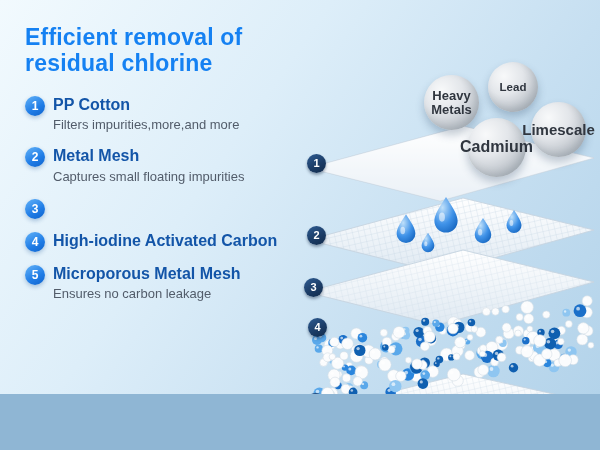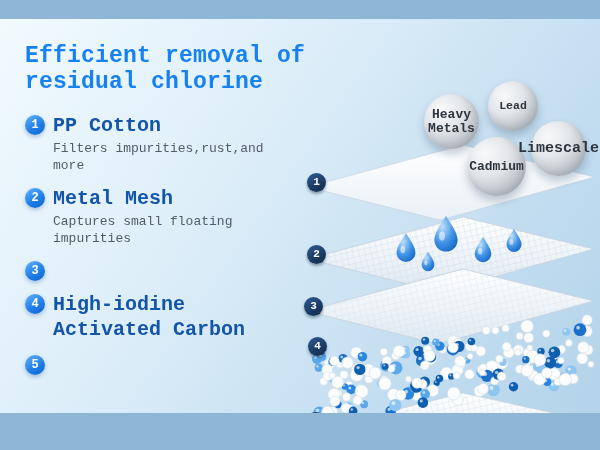--- a/index.html
+++ b/index.html
@@ -1,52 +1,51 @@
 <!DOCTYPE html>
 <html><head>
 <meta charset="utf-8">
 <style>
   html,body{margin:0;padding:0;background:#8fb6d4;}
   .canvas{
     position:relative;width:600px;height:394px;overflow:hidden;
-    font-family:Liberation Mono, monospace;
+    font-family:Liberation Sans, sans-serif;
     background:linear-gradient(125deg,#f2fafe 0%,#ddeef9 38%,#c6dff1 70%,#b3d3ea 100%);
-    margin-top:19px;
   }
   .content{position:absolute;left:25px;top:24px;width:300px;z-index:3;}
   .page-title{
     font-size:23px;font-weight:700;color:#1581f2;line-height:1.15;
     margin:0 0 18px 0;letter-spacing:.2px;
   }
   .steps{display:flex;flex-direction:column;gap:12px;}
   .step{display:flex;align-items:flex-start;}
   .step-num{
     width:20px;height:20px;border-radius:50%;flex:0 0 20px;margin-top:1px;
     background:linear-gradient(150deg,#62b2f8 0%,#1f7ce6 60%,#0f63cc 100%);
     color:#fff;font-size:12px;font-weight:700;line-height:20px;text-align:center;
     box-shadow:0 2px 4px rgba(20,80,150,.3);
   }
   .step-text{margin-left:8px;max-width:232px;}
-  .step-heading{font-size:20px;font-weight:700;color:#1355a8;line-height:1.22;}
+  .step-heading{font-size:16px;font-weight:700;color:#1355a8;line-height:1.22;}
   .step-desc{font-size:13px;color:#525c6a;line-height:1.3;margin-top:3px;}
   .step:nth-child(3) .step-text{max-width:222px;}
 
   
   .illustration{position:absolute;right:0;top:46px;width:322px;height:404px;z-index:1;}
   .illustration svg{position:absolute;left:0;top:0;}
   .sphere{
     position:absolute;border-radius:50%;display:flex;align-items:center;justify-content:center;
     text-align:center;font-weight:700;color:#30363f;
     background:radial-gradient(circle at 32% 28%,#f8f9fa 0%,#e3e6ea 38%,#bcc2c9 72%,#969da7 100%);
     box-shadow:0 5px 9px rgba(40,70,100,.28), inset -3px -4px 6px rgba(120,130,140,.25);
     z-index:4;line-height:1.05;
   }
   .sphere-heavy{left:146px;top:29px;width:55px;height:55px;font-size:13px;}
   .sphere-lead{left:210px;top:16px;width:50px;height:50px;font-size:11.5px;text-align:right;}
-  .sphere-cadmium{left:189px;top:72px;width:59px;height:59px;font-size:13px;}
+  .sphere-cadmium{left:189px;top:72px;width:59px;height:59px;font-size:16px;}
   .sphere-limescale{left:253px;top:56px;width:55px;height:55px;font-size:15px;}
   .sphere span{padding:0 4px;}
   .layer-badge{
     position:absolute;width:19px;height:19px;border-radius:50%;z-index:5;
     background:linear-gradient(150deg,#2e5c93 0%,#1c3d67 55%,#112a4a 100%);
     color:#fff;font-size:11px;font-weight:700;line-height:19px;text-align:center;
     box-shadow:0 2px 3px rgba(10,30,60,.4);
   }
   .badge-1{left:29px;top:108px;}
   .badge-2{left:29px;top:180px;}
@@ -61,21 +60,21 @@
 
   <div class="content">
     <h1 class="page-title">Efficient removal of residual chlorine</h1>
 
     <div class="steps">
 
       <div class="step">
         <div class="step-num">1</div>
         <div class="step-text">
           <div class="step-heading">PP Cotton</div>
-          <div class="step-desc">Filters impurities,rust,and more</div>
+          <div class="step-desc">Filters impurities,more,and more</div>
         </div>
       </div>
 
       <div class="step">
         <div class="step-num">2</div>
         <div class="step-text">
           <div class="step-heading">Metal Mesh</div>
           <div class="step-desc">Captures small floating impurities</div>
         </div>
       </div>
@@ -86,20 +85,24 @@
 
       <div class="step">
         <div class="step-num">4</div>
         <div class="step-text">
           <div class="step-heading">High-iodine Activated Carbon</div>
         </div>
       </div>
 
       <div class="step">
         <div class="step-num">5</div>
+        <div class="step-text">
+          <div class="step-heading">Microporous Metal Mesh</div>
+          <div class="step-desc">Ensures no carbon leakage</div>
+        </div>
       </div>
 
     </div>
   </div>
 
   <div class="illustration">
     <svg width="322" height="404" viewBox="0 0 322 404">
       <defs>
         <linearGradient id="sheetGrad" x1="0" y1="0" x2="0" y2="1">
           <stop offset="0" stop-color="#ffffff"></stop>

